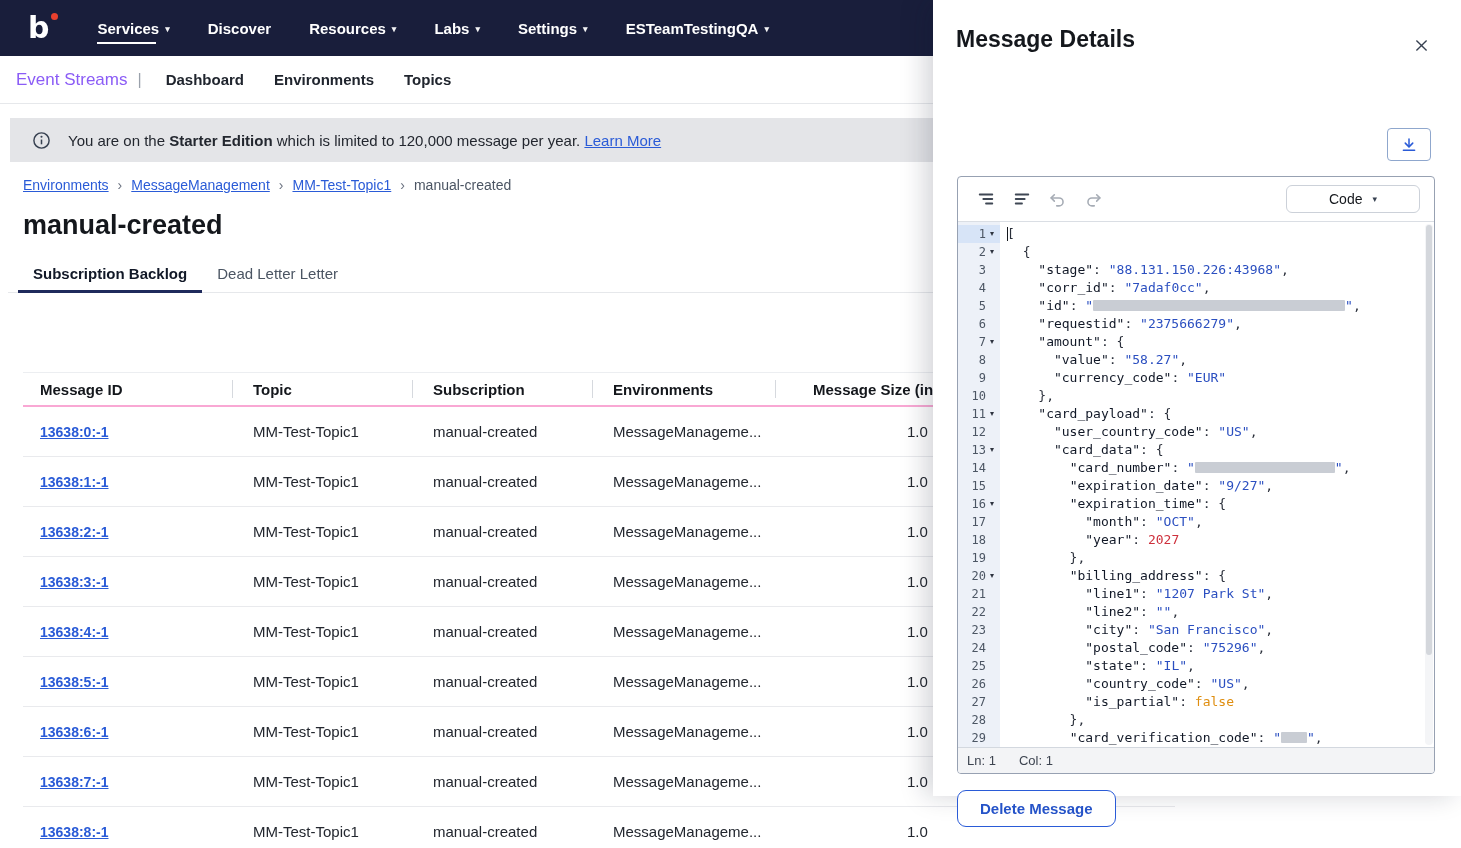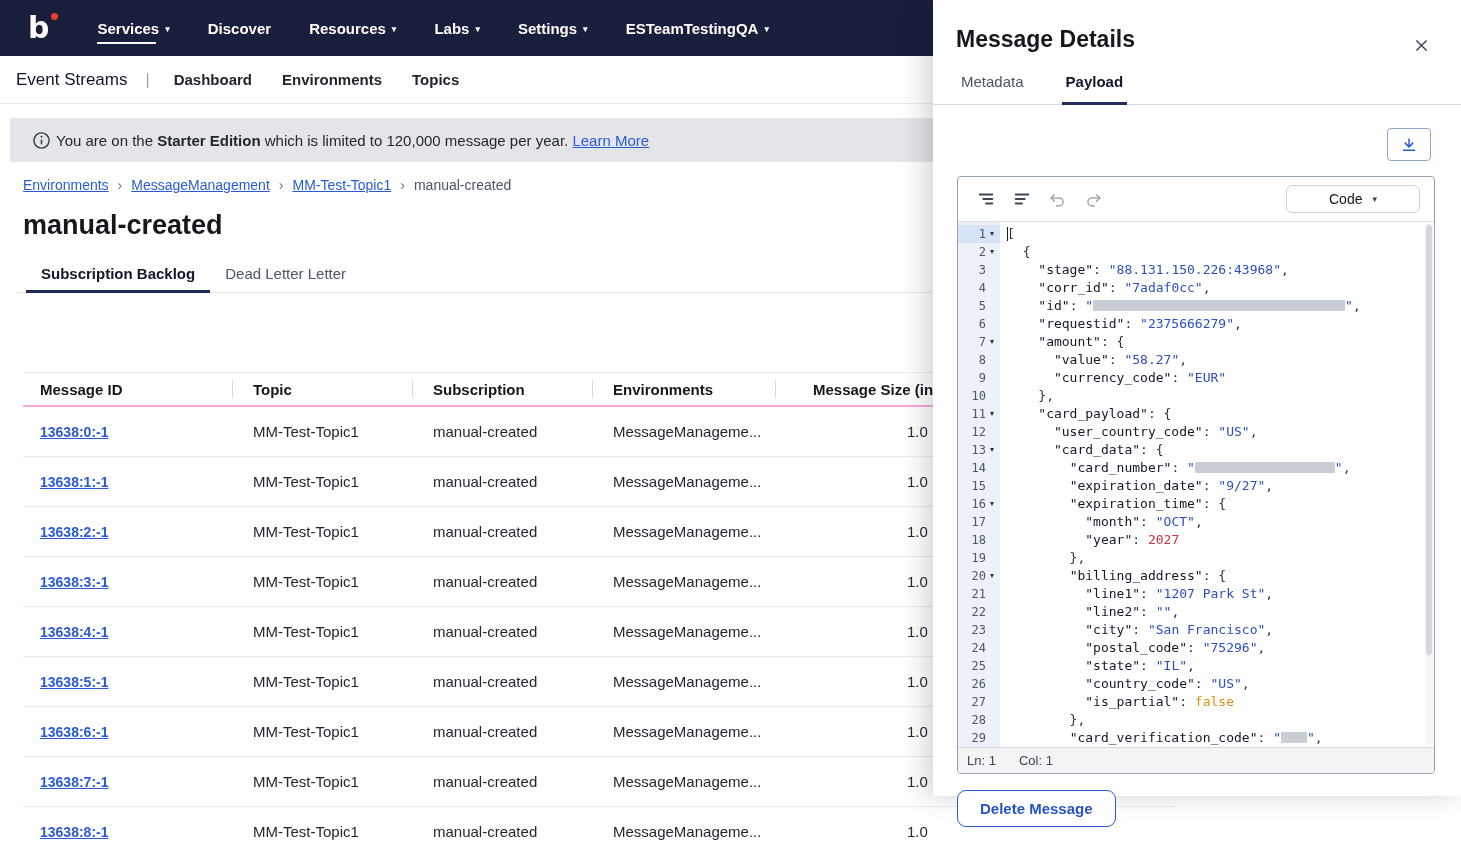--- a/index.html
+++ b/index.html
@@ -14,38 +14,38 @@
   .brand { position: relative; margin-right: 48px; height: 56px; display: flex; align-items: center; cursor: pointer; }
   .logo-b { color: #fff; font-size: 30px; font-weight: 700; font-family: "DejaVu Sans", sans-serif; position: relative; line-height: 1; }
   .logo-dot { position: absolute; right: -9px; top: 13px; width: 7px; height: 7px; border-radius: 50%; background: #e8402e; }
   .nav-menu { display: flex; gap: 38px; align-items: center; height: 56px; }
   .nav-item { color: #fff; font-size: 15px; font-weight: 600; display: flex; align-items: center; gap: 6px; height: 56px; position: relative; cursor: pointer; }
   .nav-item.active::after { content: ""; position: absolute; left: 0; right: 14px; bottom: 12px; height: 2px; background: #fff; }
   .nav-item .caret { font-size: 9px; opacity: .95; margin-top: 2px; }
 
   
   .subnav { position: absolute; top: 56px; left: 0; right: 0; height: 48px; background: #fff; border-bottom: 1px solid #e6e8eb; display: flex; align-items: center; padding-left: 16px; }
-  .subnav-section { font-size: 17px; color: #0f172a; margin-right: 18px; }
+  .subnav-section { font-size: 17px; color: #8b5cf6; margin-right: 10px; }
   .subnav-sep { color: #9aa1ab; margin-right: 24px; font-size: 16px; }
   .subnav-items { display: flex; gap: 30px; text-align: center; }
   .subnav-item { font-size: 15px; font-weight: 600; color: #20252e; cursor: pointer; }
 
   
-  .banner { position: absolute; top: 118px; left: 10px; right: 0; height: 44px; background: #e4e5e8; display: flex; align-items: center; padding-left: 22px; gap: 5px; }
+  .banner { position: absolute; top: 118px; left: 10px; right: 0; height: 44px; background: #e4e5e8; display: flex; align-items: center; padding-left: 22px; gap: 17px; }
   .banner-text { font-size: 15px; color: #23272f; }
   .banner-text b { font-weight: 700; }
   .link { color: #2a5bd7; text-decoration: underline; }
 
   
   .breadcrumb { position: absolute; top: 177px; left: 23px; font-size: 14px; display: flex; gap: 9px; align-items: center; }
   .bc-link { color: #2a5bd7; text-decoration: underline; }
   .bc-sep { color: #6b7280; font-size: 14px; }
   .bc-current { color: #4b5563; }
   .page-title { position: absolute; top: 210px; left: 23px; font-size: 27px; font-weight: 700; color: #14171c; }
-  .tabs { position: absolute; top: 255px; left: 16px; right: 0; height: 38px; display: flex; padding-left: 10px; border-bottom: 1px solid #e6e8eb; }
+  .tabs { position: absolute; top: 255px; left: 8px; right: 0; height: 38px; display: flex; padding-left: 10px; border-bottom: 1px solid #e6e8eb; }
   .tab { padding: 0 15px; display: flex; align-items: center; font-size: 15px; color: #4b5563; position: relative; cursor: pointer; }
   .tab.active { color: #111827; font-weight: 700; }
   .tab.active::after { content: ""; position: absolute; left: 0; right: 0; bottom: -1px; height: 3px; background: #1f2a5c; }
 
   
   .table { position: absolute; top: 372px; left: 23px; }
   .thead { display: flex; height: 35px; align-items: center; border-top: 1px solid #eceef1; border-bottom: 2px solid #f9a8d4; width: 1152px; }
   .th { font-size: 15px; font-weight: 700; color: #14171c; position: relative; height: 100%; display: flex; align-items: center; }
   .th:not(.c0)::before { content: ""; position: absolute; left: 0; top: 50%; transform: translateY(-50%); width: 1px; height: 18px; background: #d6d9de; }
   .c0 { width: 209px; padding-left: 17px; }
@@ -242,24 +242,20 @@
   </div>
 
   <aside class="panel">
     <h2 class="panel-title">Message Details</h2>
     <button class="close-btn">
       <svg width="17" height="17" viewBox="0 0 20 20">
           <line x1="4" y1="4" x2="16" y2="16" stroke="#374151" stroke-width="1.6"></line>
           <line x1="16" y1="4" x2="4" y2="16" stroke="#374151" stroke-width="1.6"></line>
         </svg>
     </button>
-    <div class="panel-tabs">
-        <div class="ptab">Metadata</div>
-        <div class="ptab active">Payload</div>
-      </div>
     <button class="dl-btn">
       <svg width="18" height="18" viewBox="0 0 24 24" fill="none" stroke="#2a5bd7" stroke-width="2" stroke-linecap="round" stroke-linejoin="round">
           <path d="M12 4v10"></path>
           <path d="M7 9.5l5 5 5-5"></path>
           <path d="M4.5 19h15"></path>
         </svg>
     </button>
 
     <div class="editor">
       <div class="toolbar">

